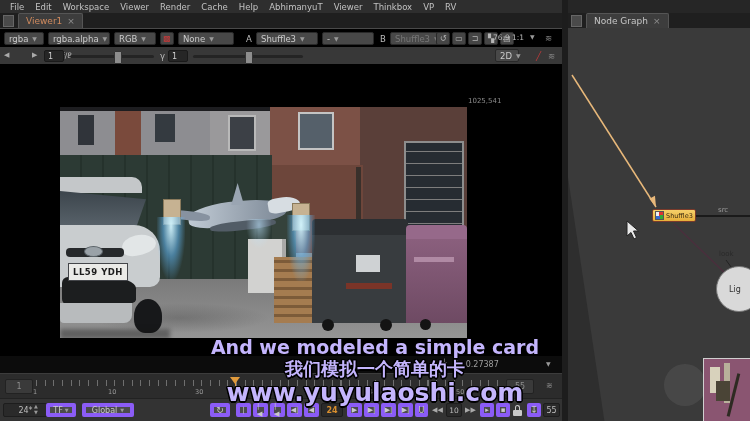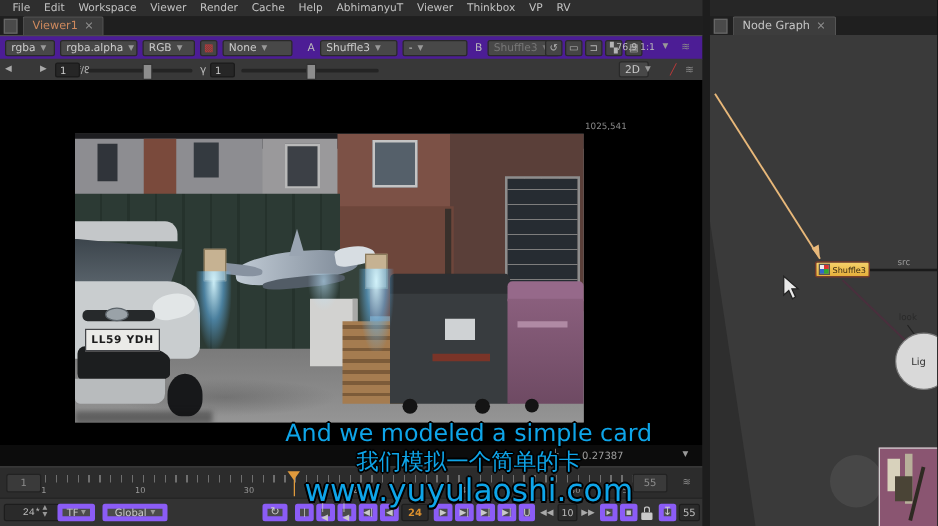--- a/index.html
+++ b/index.html
@@ -11,21 +11,21 @@
   #menubar{left:0;top:0;width:562px;height:13px;background:#2e2e2e;display:flex;align-items:center;
            gap:11px;padding-left:10px;font-size:8.5px;color:#c2c2c2;}
   #menubar span{cursor:default;white-space:nowrap;}
   .tabrow{height:15px;background:#1f1f1f;display:flex;align-items:flex-end;}
   .paneicon{width:11px;height:12px;background:#4a4a4a;border:1px solid #666;margin:0 4px 1px 3px;
             box-sizing:border-box;}
   .tab{height:14px;background:#3d3d3d;border:1px solid #555;border-bottom:none;border-radius:2px 2px 0 0;
        display:flex;align-items:center;gap:5px;padding:0 7px;font-size:9px;}
   .tab .x{color:#8f8f8f;font-size:9px;}
   
-  #toolbar1{left:0;top:28px;width:562px;height:19px;background:#4c1d95;border-top:1px solid #4a4a4a;}
+  #toolbar1{left:0;top:28px;width:562px;height:19px;background:#000000;border-top:1px solid #4a4a4a;}
   #toolbar2{left:0;top:47px;width:562px;height:17px;background:#383838;}
   .dd{position:absolute;top:3px;height:13px;background:#484848;border:1px solid #292929;border-radius:2px;
       display:flex;align-items:center;gap:4px;padding:0 4px;font-size:8.5px;color:#cccccc;box-sizing:border-box;}
   .dd .car{font-size:6px;color:#999;}
   .dim{color:#777 !important;}
   .ablabel{position:absolute;top:5px;font-size:8.5px;color:#bbb;}
   .ibtn{position:absolute;top:3px;height:13px;width:14px;background:#454545;border:1px solid #2a2a2a;
         border-radius:2px;color:#b5b5b5;font-size:8px;display:flex;align-items:center;justify-content:center;
         box-sizing:border-box;}
   .num{position:absolute;top:4px;font-size:8.5px;color:#bbb;}
@@ -76,21 +76,21 @@
   #lightnode{position:absolute;left:148px;top:238px;width:46px;height:46px;border-radius:50%;background:#d9d9d9;
              border:1px solid #777;color:#333;font-size:8px;display:flex;align-items:center;padding-left:12px;
              box-sizing:border-box;}
   #thumb{position:absolute;left:135px;top:330px;width:46px;height:63px;border:1px solid #cfcfcf;background:#8a5571;
          overflow:hidden;}
   #thumb div{position:absolute;}
   #wmcircle{position:absolute;left:96px;top:336px;width:42px;height:42px;border-radius:50%;
             background:rgba(255,255,255,0.07);}
   
   #subs{left:0;top:0;width:750px;height:421px;pointer-events:none;z-index:60;}
-  .sub{position:absolute;left:0;width:750px;text-align:center;color:#0ea5e9;font-weight:normal;
+  .sub{position:absolute;left:0;width:750px;text-align:center;color:#c4b5fd;font-weight:bold;
        text-shadow:-1.5px 0 #000,1.5px 0 #000,0 -1.5px #000,0 1.5px #000,-1px -1px #000,1px 1px #000,
                    -1px 1px #000,1px -1px #000;}
   
   .lockwrap{position:absolute;top:6px;width:10px;height:11px;}
   .lockb{position:absolute;left:0;bottom:0;width:9px;height:6px;background:#c9c9c9;border-radius:1px;}
   .locks{position:absolute;left:1.5px;top:0;width:5px;height:5px;border:1.5px solid #c9c9c9;border-bottom:none;
          border-radius:4px 4px 0 0;box-sizing:border-box;}
 </style>
 </head>
 <body>
@@ -279,21 +279,21 @@
     <span class="tick" style="left:369px;">40</span>
     <span class="tick" style="left:456px;">50</span>
     <span class="tick" style="left:498px;">55</span>
     <div id="playhead-tri"></div>
     <div id="playhead-line"></div>
     <div class="rangebox" style="left:506px;">55</div>
     <span class="abs" style="left:546px;top:7px;font-size:8px;color:#8a8a8a;">≋</span>
   </div>
 
   <div class="abs" id="transport">
-    <div class="tbox" style="left:3px;width:45px;font-family:Liberation Mono, monospace;">24*</div>
+    <div class="tbox" style="left:3px;width:45px;">24*</div>
     <span class="abs" style="left:34px;top:4px;font-size:5px;color:#999;line-height:6px;">▲<br>▼</span>
     <div class="tbtn" style="left:46px;width:30px;font-size:8px;gap:2px;">
         <span>TF</span>
         <span style="font-size:5px;color:#999;">▼</span>
       </div>
     <div class="tbtn" style="left:82px;width:52px;font-size:8px;gap:3px;">
         <span>Global</span>
         <span style="font-size:5px;color:#999;">▼</span>
       </div>
     <div class="tbtn" style="left:210px;width:20px;font-size:9px;">↻</div>

